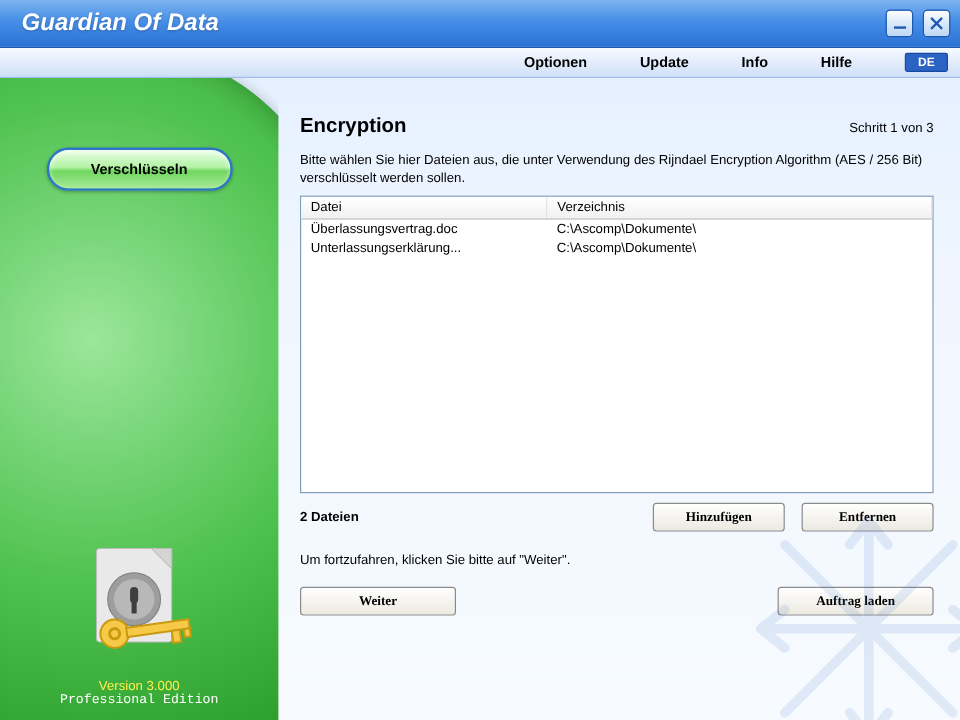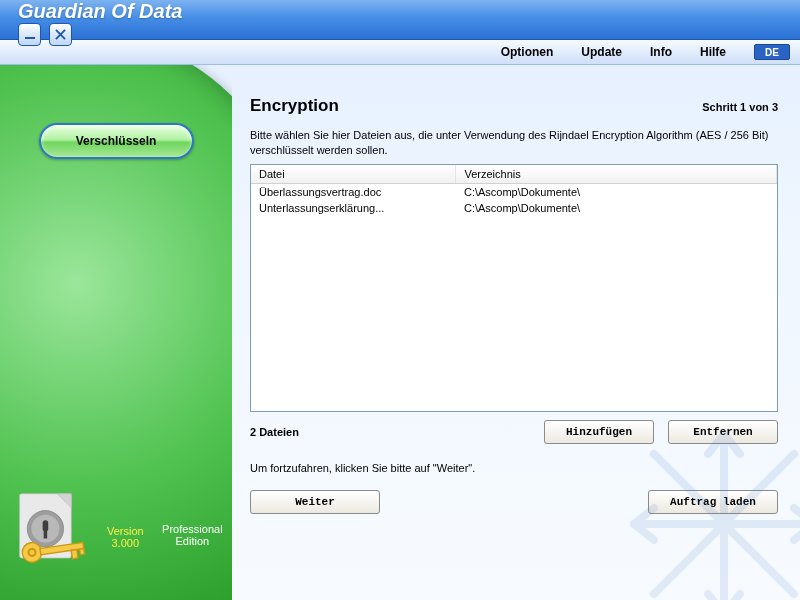--- a/index.html
+++ b/index.html
@@ -10,24 +10,24 @@
     height: 600px;
     overflow: hidden;
     background: #d6e4f7;
   }
 
   
   .titlebar {
     height: 40px;
     background: linear-gradient(to bottom, #7db3f0 0%, #468ee6 45%, #2b72d6 100%);
     display: flex;
+    align-items: center;
     justify-content: space-between;
     padding: 0 8px 0 18px;
     border-bottom: 1px solid #1d58b0;
-    flex-direction: column;
   }
   .titlebar-title {
     color: #fff;
     font-size: 20px;
     font-weight: bold;
     font-style: italic;
     text-shadow: 0 1px 2px rgba(0,0,0,.25);
   }
   .titlebar-controls { display:flex; gap:8px; }
   .tb-btn {
@@ -39,21 +39,21 @@
   }
   .tb-btn.min { font-size:14px; line-height:10px; }
   .tb-btn.close svg { width:11px;height:11px; }
 
   
   .menurow {
     height: 25px;
     background: linear-gradient(to bottom,#f6fbff,#dee9fb 60%,#cfe0f8);
     border-bottom:1px solid #9fbde6;
     display:flex; align-items:center; justify-content:flex-end;
-    gap: 28px;
+    gap: 44px;
     padding-right: 10px;
     font-size:12px;
   }
   .menurow .menuitem { font-weight:bold; color:#000; cursor:pointer; }
   .lang-badge {
     width:36px;height:16px;
     background:#2a63c4; color:#fff; font-weight:bold; font-size:10px;
     display:flex;align-items:center;justify-content:center;border-radius:2px;
     border:1px solid #164a9e;
     cursor:pointer;
@@ -91,38 +91,38 @@
     background: linear-gradient(to bottom,#e6ffe0 0%,#b4f2a5 45%,#6fd65e 55%,#a8e998 100%);
     color:#000; font-weight:bold; font-size:12px;
     display:flex;align-items:center;justify-content:center;
     margin-bottom: 20px;
     box-shadow: 0 1px 3px rgba(0,0,0,.3), inset 0 2px 4px rgba(255,255,255,.7);
     cursor:pointer;
   }
 
   .logo-block {
     margin-top:auto;
-    display:flex; flex-direction:row; align-items:center;
+    display:flex; flex-direction:column; align-items:center;
     padding-bottom:10px;
   }
   .logo-svg { width:120px; height:110px; display:block; }
 
   .version-line { color:#fff04a; font-size:11px; text-align:center; margin-top:4px; }
-  .edition-line { color:#ffffff; font-size:11px; text-align:center; }
+  .edition-line { color:#ffffff; font-size:11px; text-align:center;font-family:Liberation Mono, monospace; }
 
   
   .main {
     flex:1;
     padding: 14px 22px 14px 18px;
     display:flex; flex-direction:column;
     position:relative;
   }
   .heading-row { display:flex; justify-content:space-between; align-items:baseline; }
   .page-heading { font-size:17px; font-weight:bold; color:#000; }
-  .step-text { font-size:11px; font-weight:bold;margin-top:22px; }
+  .step-text { font-size:11px; font-weight:normal;margin-top:22px; }
 
   .instructions { margin-top:12px; font-size:11px; color:#000; line-height:1.35; }
 
   .file-table-wrap {
     margin-top:6px;
     border:1px solid #7f9db9;
     background:#fff;
     height: 248px;
     overflow:auto;
   }
@@ -139,21 +139,21 @@
   .col-file { width: 39%; }
   .col-dir  { width: 61%; }
 
   .count-row { display:flex; justify-content:space-between; align-items:center; margin-top:8px; }
   .file-count { font-weight:bold; font-size:11px; }
 
   .btn {
     min-width:110px; height:24px;
     background:linear-gradient(to bottom,#fff,#ece9e0);
     border:1px solid #8b8b8b; border-radius:3px;
-    font-size:11px; font-weight:bold; font-family:Liberation Mono, monospace;
+    font-size:11px; font-weight:bold; font-family:Liberation Serif, serif;
     cursor:pointer;
     padding:0 14px;
   }
   .btn-group { display:flex; gap:14px; }
 
   .continue-text { margin-top:18px; font-size:11px; }
 
   .footer-row { display:flex; justify-content:space-between; margin-top:16px; }
 
   

